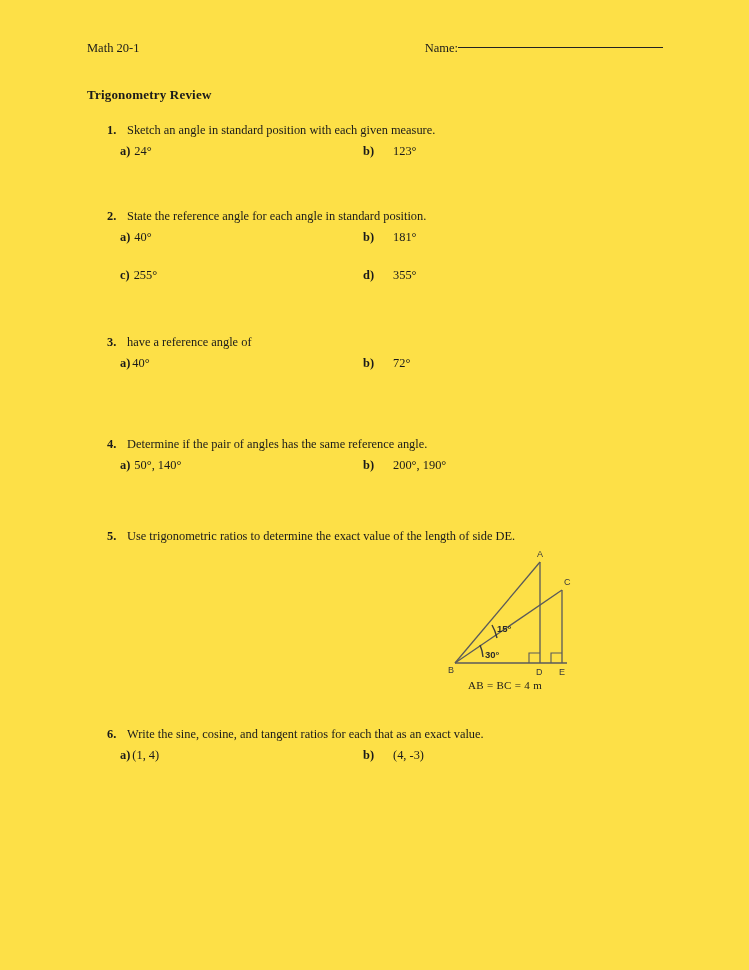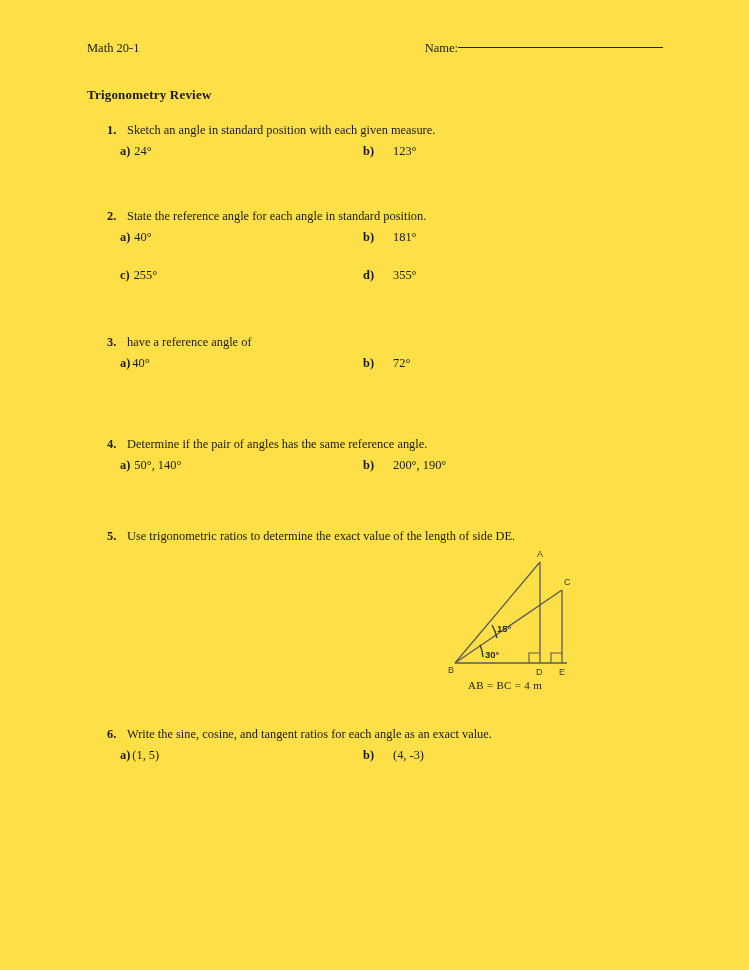--- a/index.html
+++ b/index.html
@@ -262,27 +262,27 @@
       <text x="57" y="87" font-family="Liberation Sans, sans-serif" font-size="9.5" font-weight="bold" fill="#2a2a2a">15°</text>
       <text x="45" y="113" font-family="Liberation Sans, sans-serif" font-size="9.5" font-weight="bold" fill="#2a2a2a">30°</text>
     </svg>
   </div>
   <div class="fig-caption">AB = BC = 4 m</div>
 
   <div class="question" style="top:726px;">
     <div class="q-head">
       <span class="q-num">6.</span>
       <span class="q-text">
-        <span class="cont">Write the sine, cosine, and tangent ratios for each angle as an exact value.</span>
+        <span class="cont">Write the sine, cosine, and tangent ratios for each that as an exact value.</span>
       </span>
     </div>
     <div class="parts">
       <div class="part col-a tight">
         <span class="part-letter">a)</span>
-        <span class="part-value">(1, 5)</span>
+        <span class="part-value">(1, 4)</span>
       </div>
       <div class="part col-b">
         <span class="part-letter">b)</span>
         <span class="part-value">(4, -3)</span>
       </div>
     </div>
   </div>
 
 </div>
 

